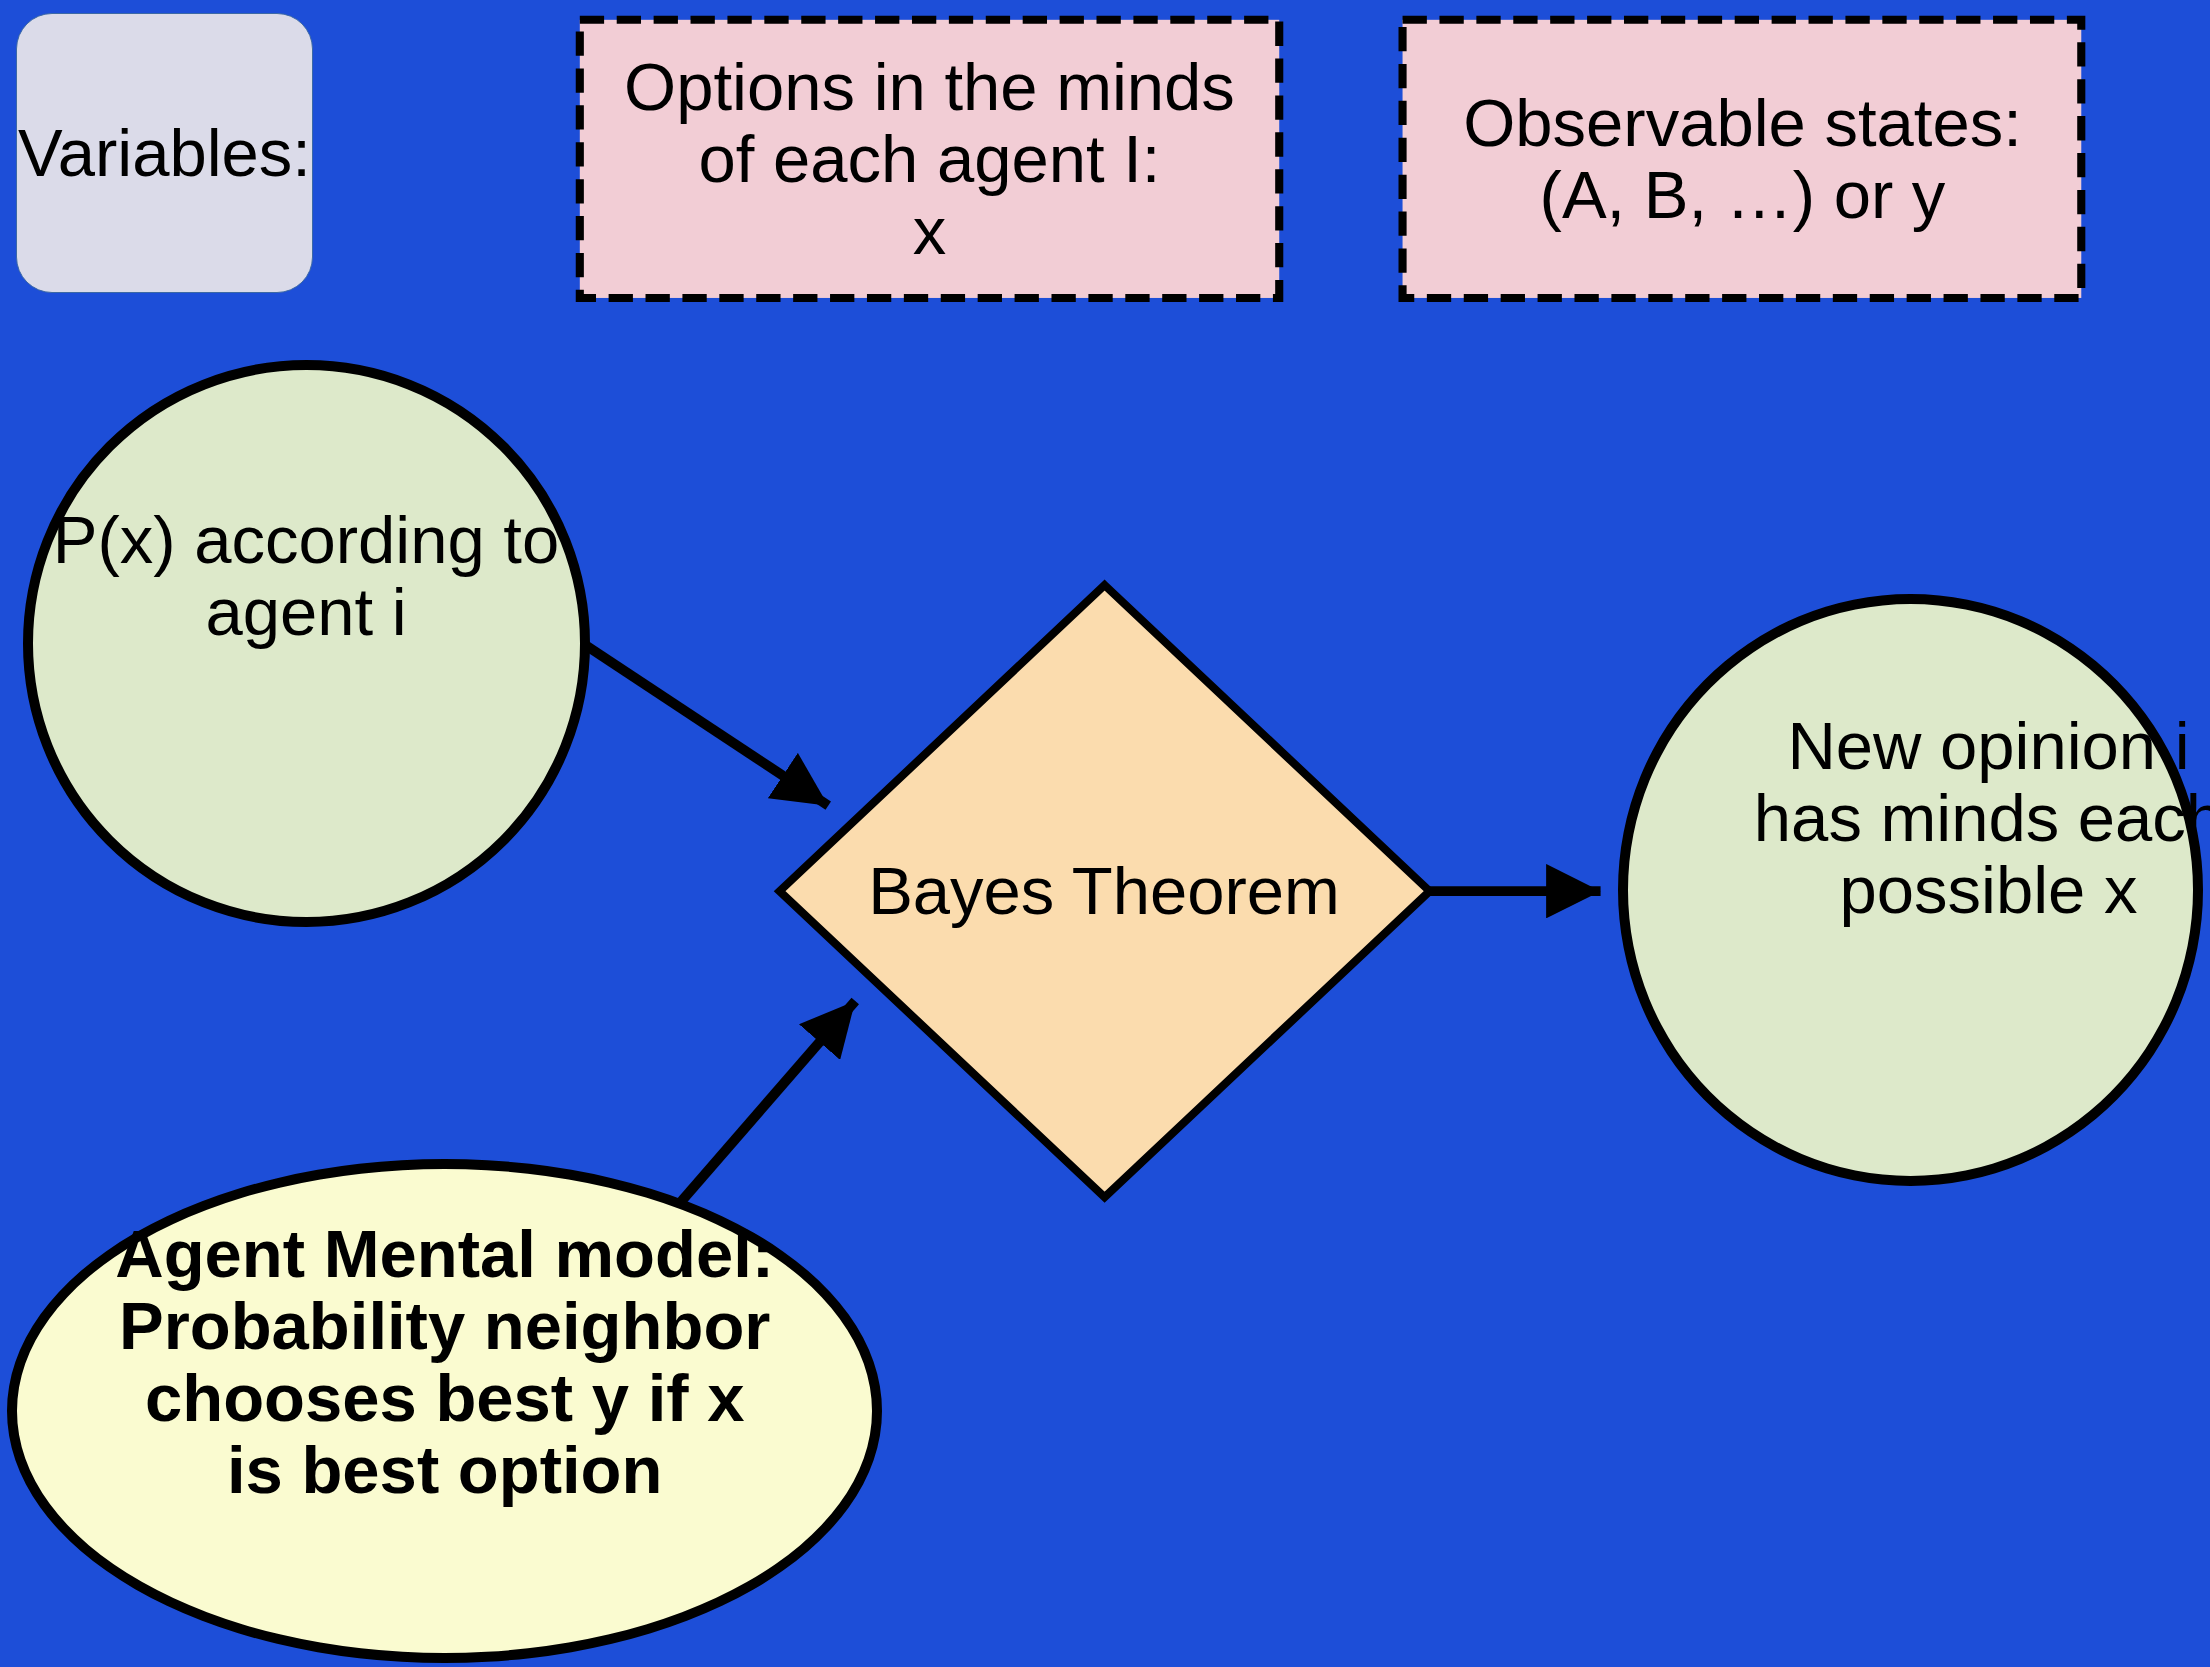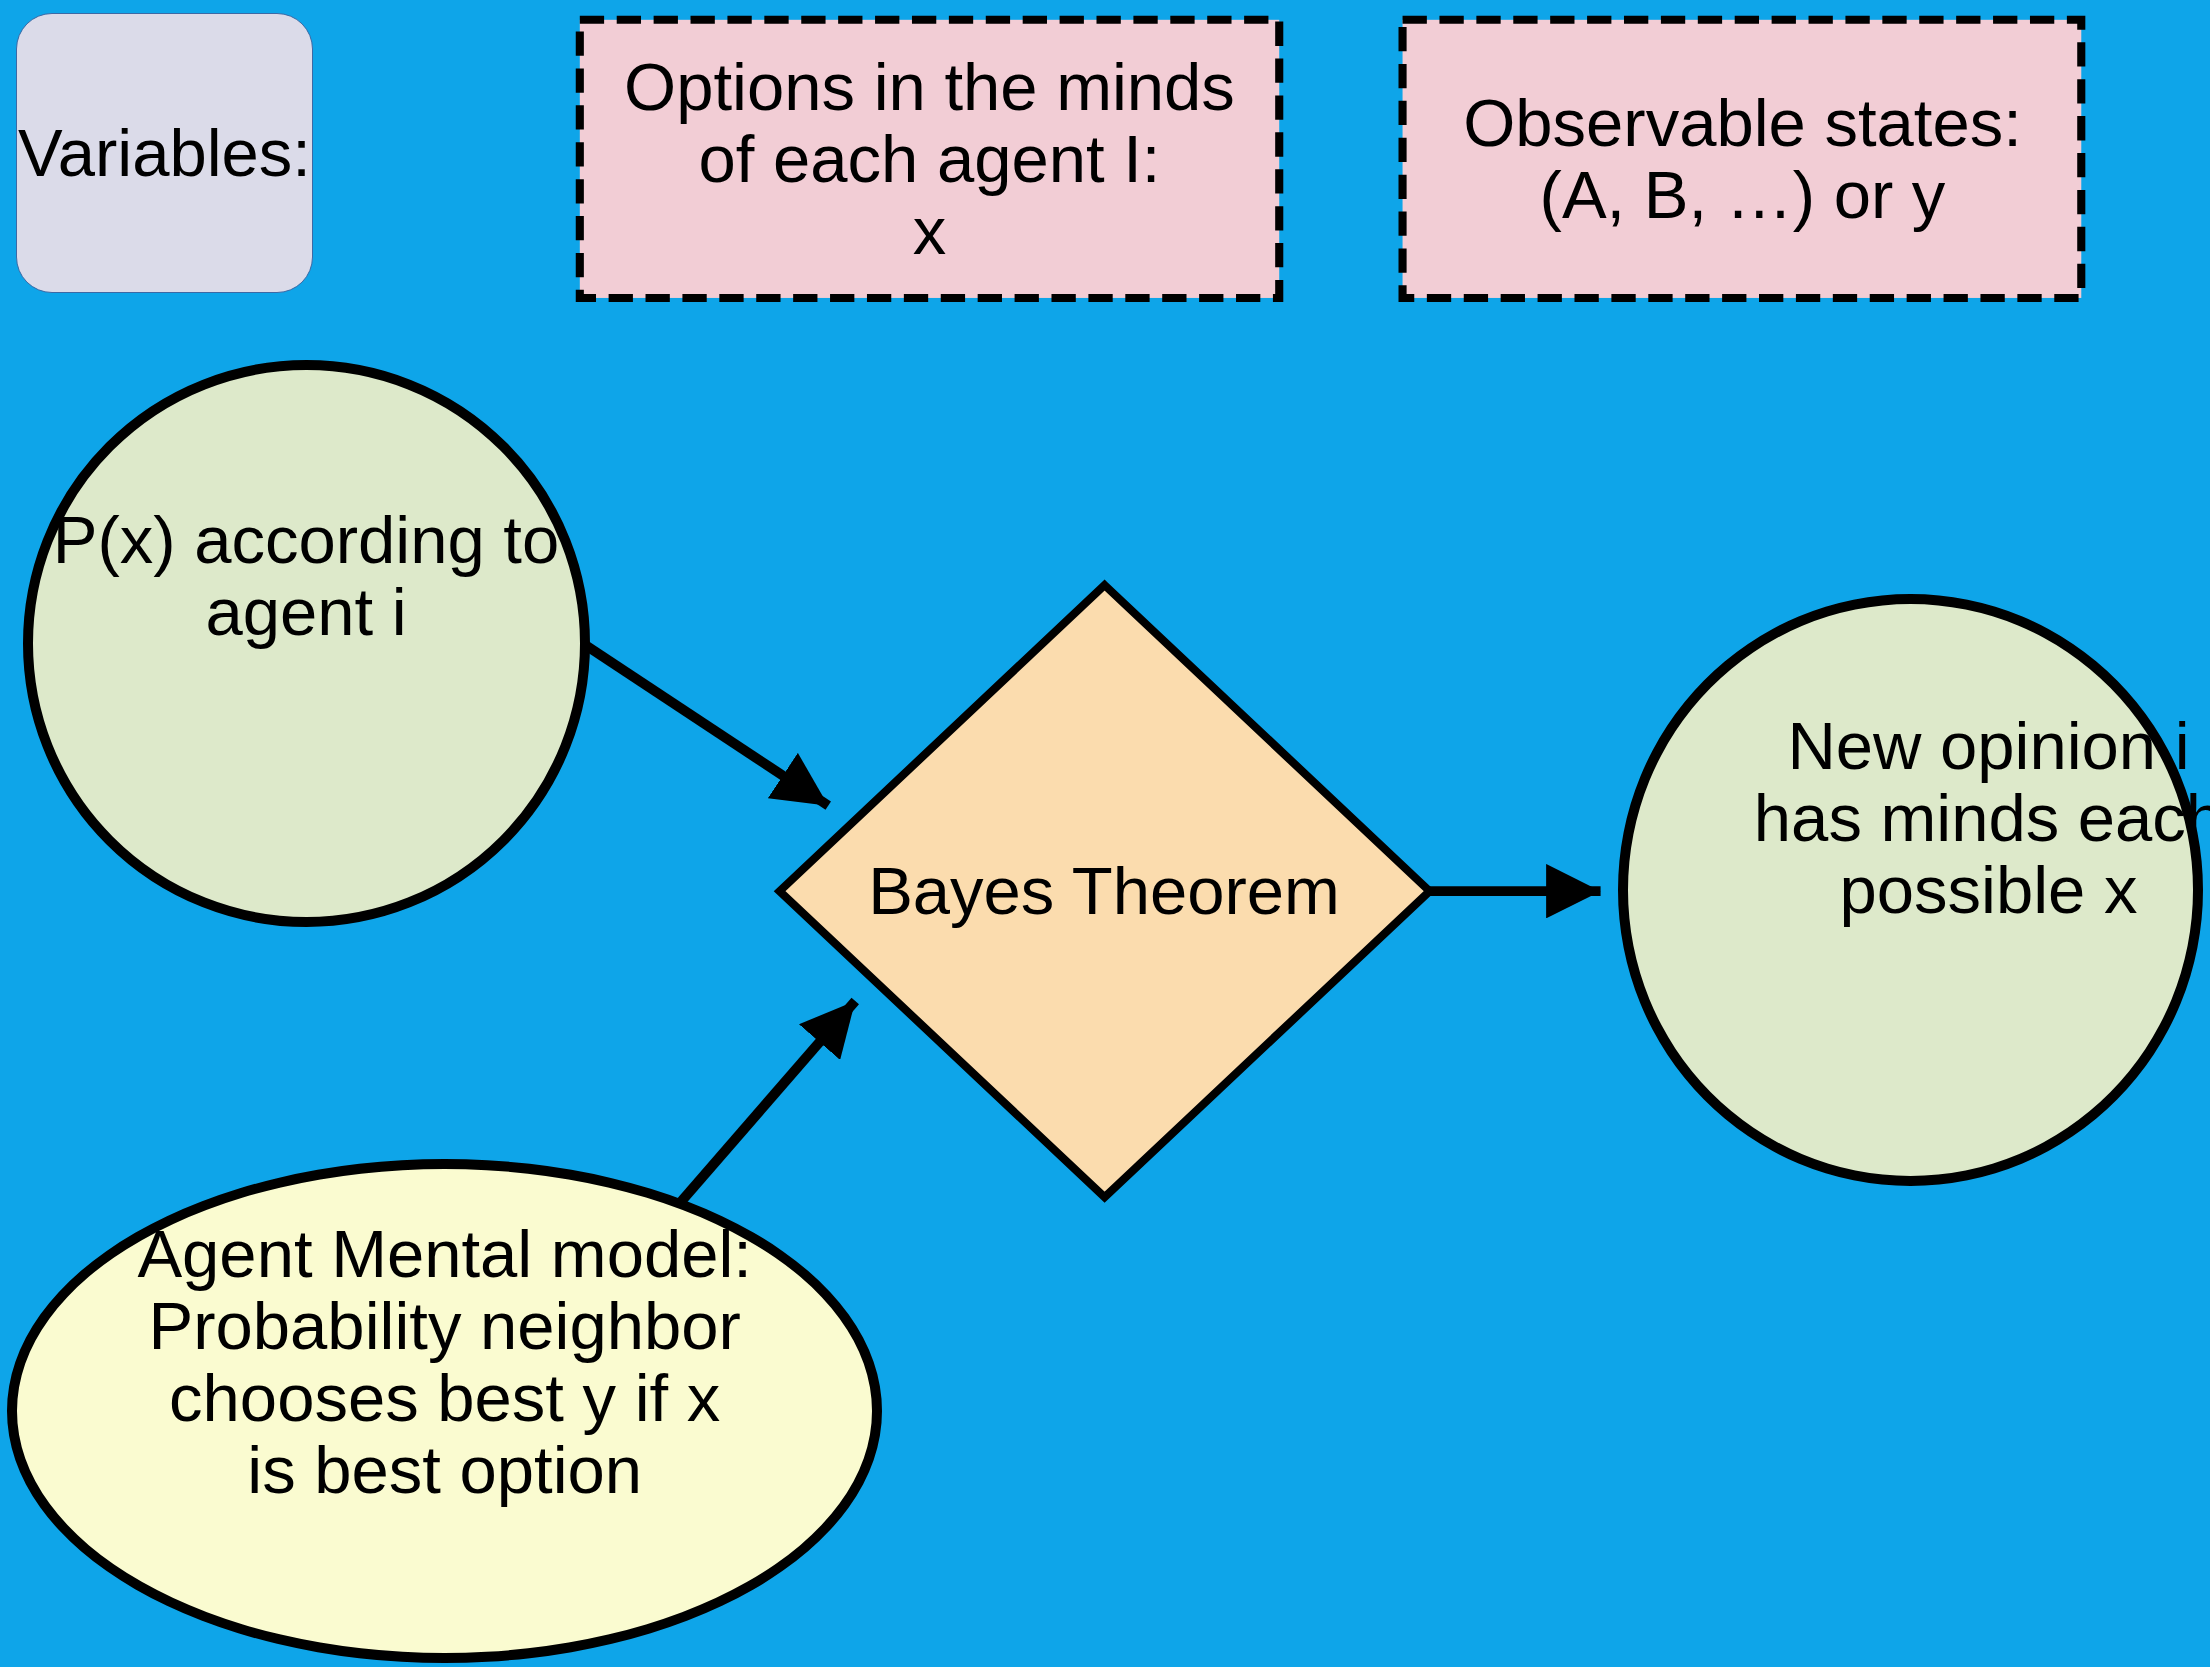--- a/index.html
+++ b/index.html
@@ -1,17 +1,17 @@
 <!DOCTYPE html>
 <html style="font-size:14.4px"><head>
 <meta charset="utf-8">
 <style>
   html,body{margin:0;padding:0;background:#ffffff;}
   #canvas{
-    position:relative;width:2211px;height:1668px;background:#0ea5e9;
+    position:relative;width:2211px;height:1668px;background:#1d4ed8;
     font-family:"Liberation Sans", sans-serif;color:#000;overflow:hidden;
   }
   #geo{position:absolute;left:0;top:0;width:2211px;height:1668px;}
   .shape{position:absolute;box-sizing:border-box;}
   .var-box{
     left:16px;top:12.6px;width:297px;height:280px;
     background:#dbdbe9;border:1.8px solid #3c69a5;border-radius:36px;
   }
   .circle-left{
     left:22.5px;top:360px;width:567px;height:567px;border-radius:50%;
@@ -29,21 +29,21 @@
     position:absolute;display:flex;flex-direction:column;
     align-items:center;justify-content:center;text-align:center;
     font-size:67px;line-height:72px;white-space:nowrap;
   }
   .txt-variables{left:16px;top:12.6px;width:297px;height:280px;}
   .txt-options{left:576px;top:16px;width:707px;height:285px;align-items:center;}
   .txt-observable{left:1399px;top:16px;width:687px;height:285px;}
   .txt-opinions{left:22.5px;top:360px;width:567px;height:567px;padding-bottom:135px;box-sizing:border-box;}
   .txt-diamond{left:779px;top:585px;width:650px;height:612px;}
   .txt-newop{left:1696px;top:594px;width:585px;height:592px;padding-bottom:144px;box-sizing:border-box;justify-content:center;}
-  .txt-mental{left:7.2px;top:1159px;width:875px;height:504px;padding-bottom:99px;box-sizing:border-box;}
+  .txt-mental{left:7.2px;top:1159px;width:875px;height:504px;padding-bottom:99px;box-sizing:border-box;font-weight:bold;}
 </style>
 </head>
 <body>
 
 <div id="canvas">
 
   <svg id="geo" viewBox="0 0 2456 1853">
     <defs>
       <marker id="ah" viewBox="0 0 10 10" refX="10" refY="5" markerWidth="5.5" markerHeight="5.5" orient="auto">
         <path d="M0,0 L10,5 L0,10 z" fill="#000"></path>

